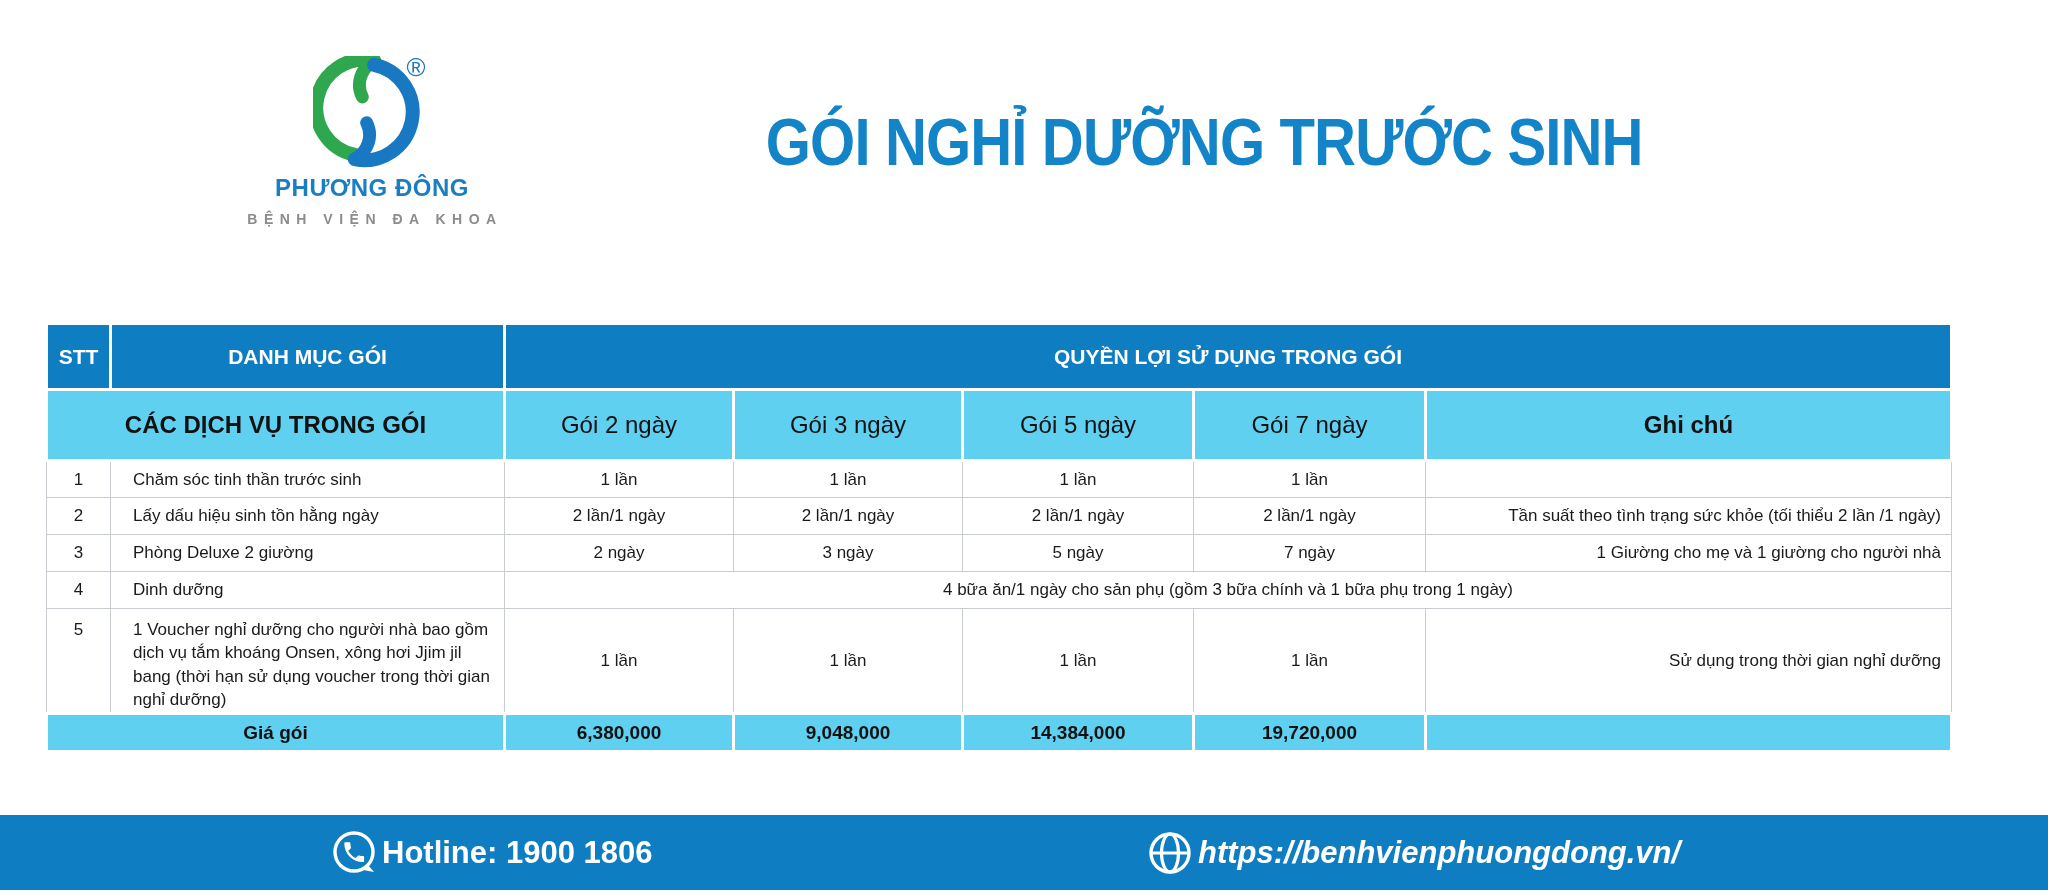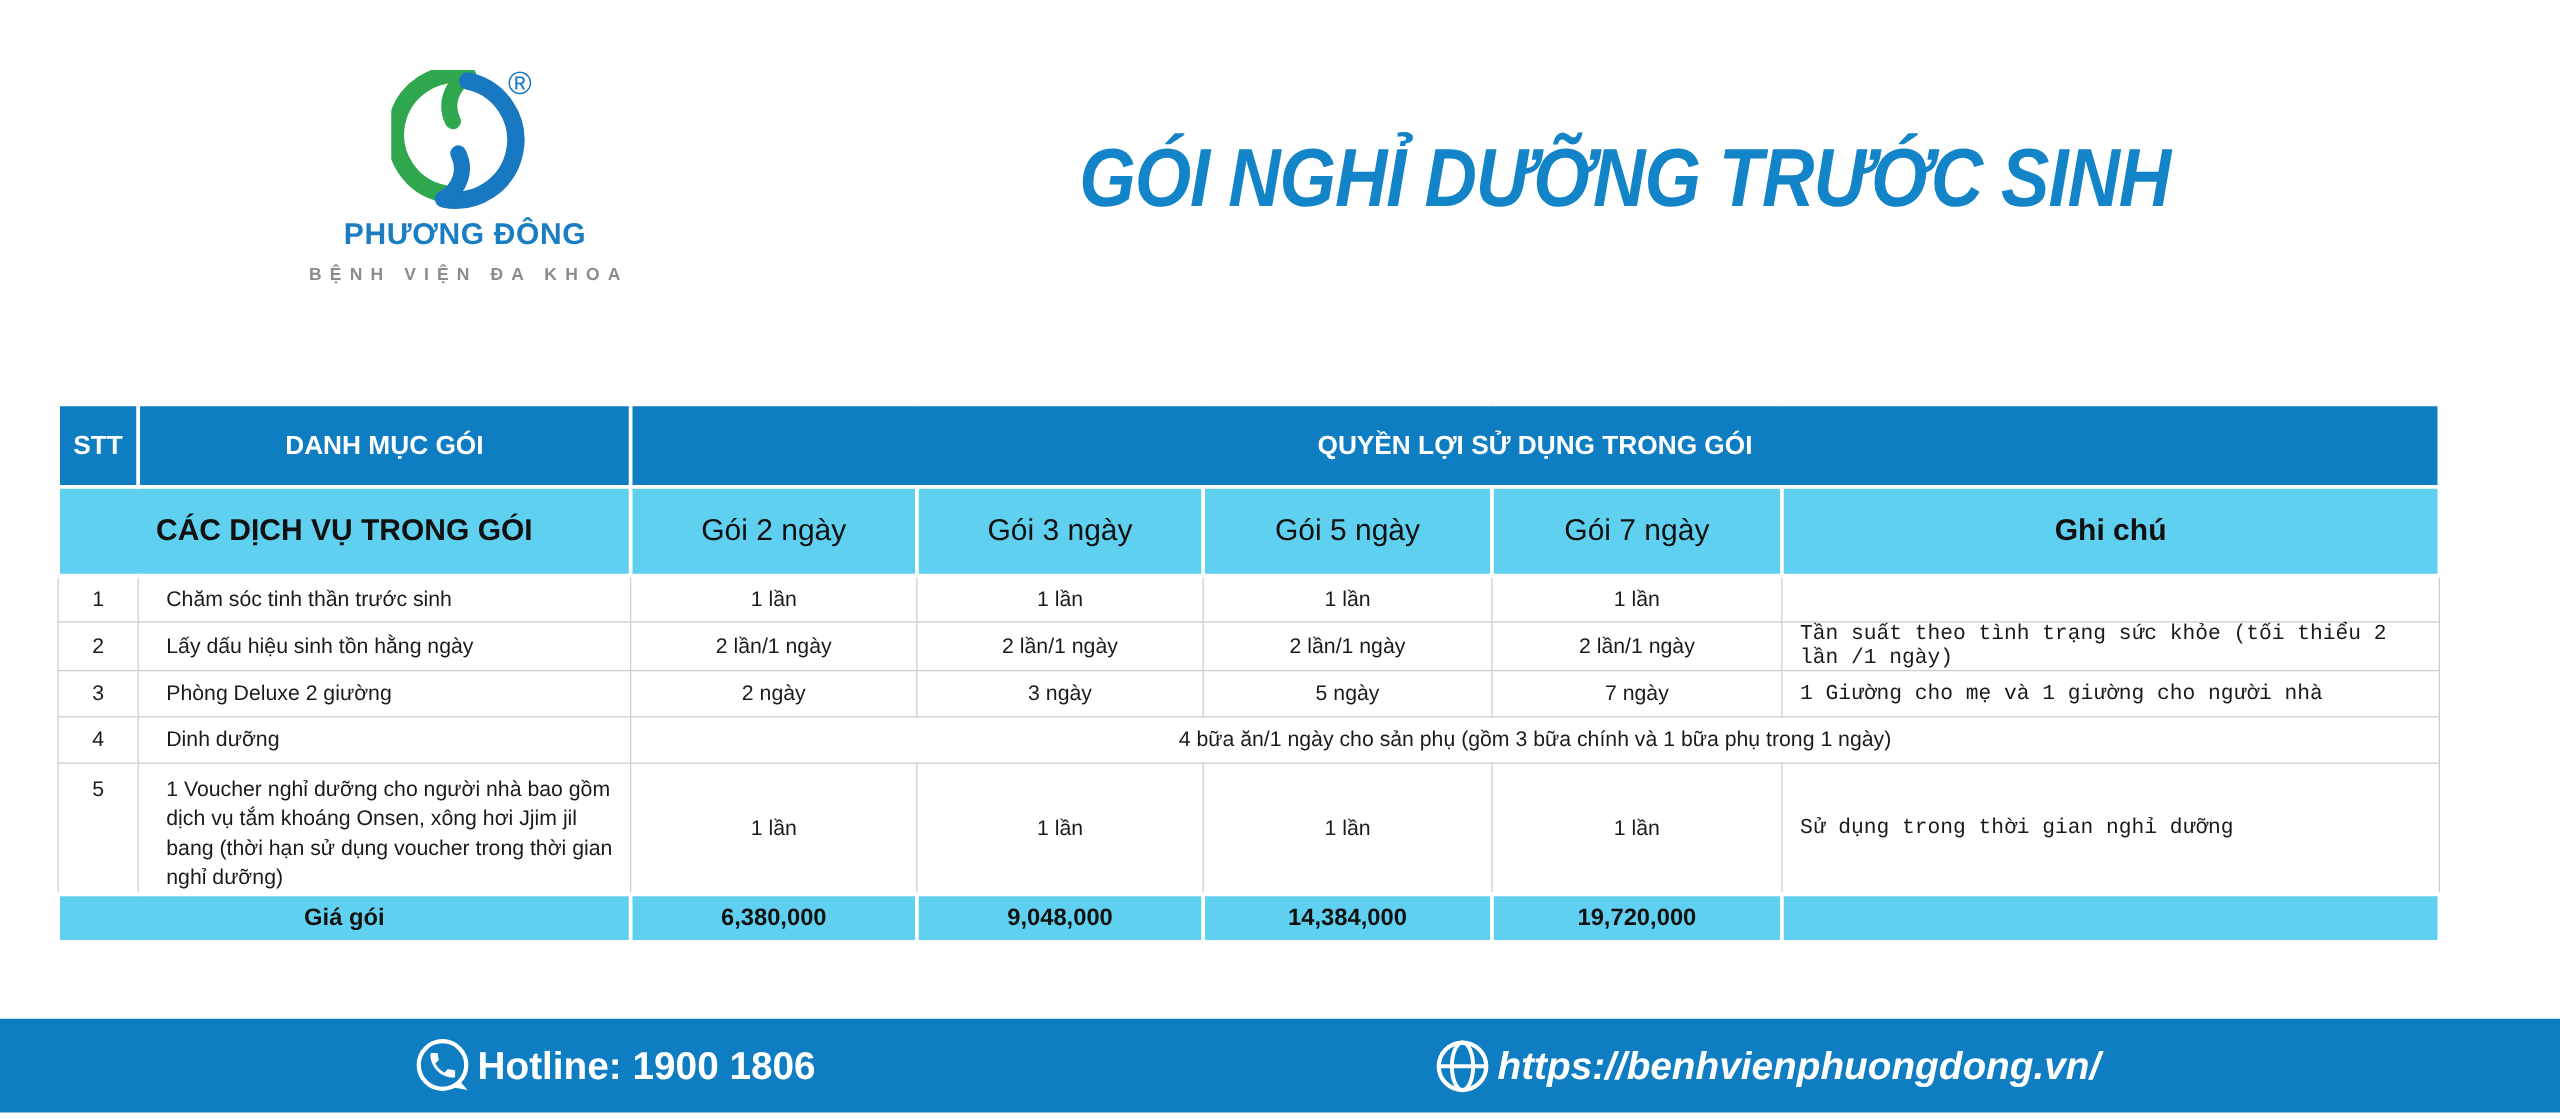--- a/index.html
+++ b/index.html
@@ -9,40 +9,40 @@
 
   
   .logo-block { position:absolute; left:238px; top:56px; width:268px; text-align:center; }
   .logo-mark { width:118px; height:112px; display:block; margin:0 auto; }
   .brand-name { margin-top:6px; font-family:Liberation Sans, sans-serif; font-weight:bold;
                 font-size:24px; color:#1B7EC2; letter-spacing:0.5px; white-space:nowrap; }
   .brand-sub  { margin-top:9px; font-size:14px; color:#8C8C8C; letter-spacing:6.5px;
                 font-weight:bold; white-space:nowrap; padding-left:6px; }
 
   
-  .page-title { position:absolute; left:706px; top:104px; width:1090px; text-align:right;font-style:italic; }
+  .page-title { position:absolute; left:706px; top:104px; width:1090px; text-align:left; }
   .page-title span { display:inline-block; font-size:66px; font-weight:bold; color:#1484C8;
                      letter-spacing:-1px; transform:scaleX(0.88); transform-origin:50% 50%;
                      white-space:nowrap; }
 
   
   table.pkg { position:absolute; left:45px; top:322px; width:1905px;
               border-collapse:collapse; table-layout:fixed; }
   table.pkg td, table.pkg th { text-align:center; vertical-align:middle; }
 
   tr.h1 th { background:#0E7DC1; color:#ffffff; font-size:21px; font-weight:bold;
              height:66px; border:3px solid #ffffff; }
   tr.h2 td { background:#5FD0F0; color:#111111; font-size:24px;
              height:71px; border:3px solid #ffffff; }
   tr.h2 td.bold { font-weight:bold; }
 
   tr.body td { background:#ffffff; color:#1a1a1a; font-size:17px; height:37px;
                border:1px solid #C9CDD1; }
   tr.body td.svc  { text-align:left; padding-left:22px; padding-right:10px; }
-  tr.body td.note { text-align:left; padding-left:14px; padding-right:10px;font-family:Liberation Mono, monospace; }
+  tr.body td.note { text-align:right; padding-left:14px; padding-right:10px; }
   tr.tall td { height:105px; }
   tr.tall td.top { vertical-align:top; padding-top:9px; line-height:1.38; }
 
   tr.price td { background:#5FD0F0; color:#111111; font-size:19px; font-weight:bold;
                 height:38px; border:3px solid #ffffff; }
 
   
   .footer-bar { position:absolute; left:0; top:815px; width:2048px; height:75px;
                 background:#0E7DC1; }
   .footer-item { position:absolute; top:0; height:75px; display:flex; align-items:center;

